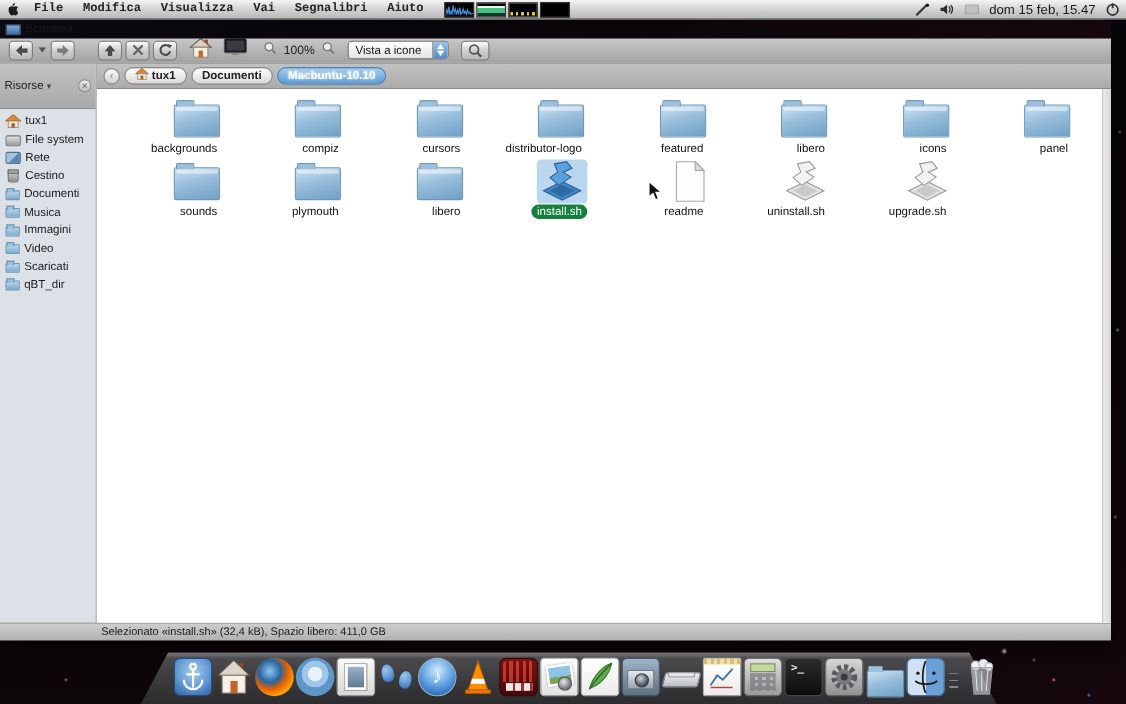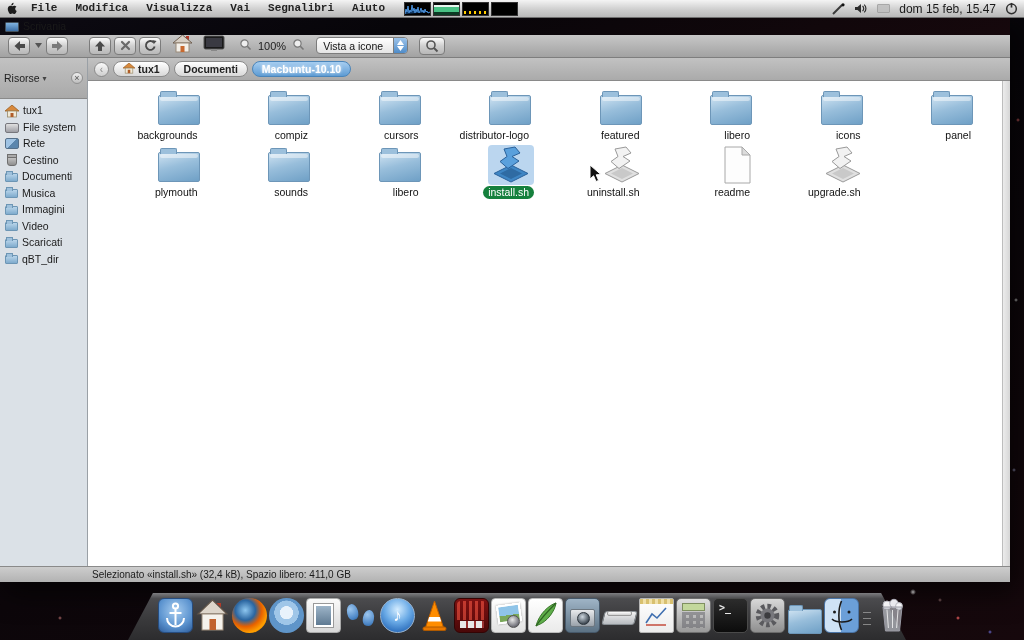--- a/index.html
+++ b/index.html
@@ -533,29 +533,29 @@
 
               </div>
               <div class="fname">panel</div>
             </div>
 
             <div class="cell folder">
               <div class="icon-wrap">
                 <div class="fi fi-folder"></div>
 
               </div>
+              <div class="fname">sounds</div>
+            </div>
+
+            <div class="cell folder">
+              <div class="icon-wrap">
+                <div class="fi fi-folder"></div>
+
+              </div>
               <div class="fname">plymouth</div>
-            </div>
-
-            <div class="cell folder">
-              <div class="icon-wrap">
-                <div class="fi fi-folder"></div>
-
-              </div>
-              <div class="fname">sounds</div>
             </div>
 
 
             <div class="cell folder">
               <div class="icon-wrap">
                 <div class="fi fi-folder"></div>
 
               </div>
               <div class="fname">libero</div>
             </div>
@@ -566,42 +566,42 @@
                 <svg class="fi fi-scriptblue" width="40" height="38" viewBox="0 0 40 38">
                   <polygon points="20,19 37,27.5 20,36 3,27.5" fill="#3f86c4" stroke="#2a619a"></polygon>
                   <polygon points="20,22 31,27.5 20,33 9,27.5" fill="#2f6ba3"></polygon>
                   <path d="M13 3 L24 1 L29 7 L21 10.5 L28 15 L17 22.5 L9 15.5 L16 10.5 Z" fill="#5aa0dc" stroke="#2a619a"></path>
                 </svg>
 
               </div>
               <div class="fname">install.sh</div>
             </div>
 
+            <div class="cell document">
+              <div class="icon-wrap">
+
+                <svg class="fi fi-document" width="30" height="38" viewBox="0 0 30 38">
+                  <path d="M3 1 h17 l8 8 v28 H3 z" fill="#fdfdfd" stroke="#a8a8a8"></path>
+                  <path d="M20 1 l8 8 h-8 z" fill="#dcdcdc" stroke="#a8a8a8"></path>
+                </svg>
+              </div>
+              <div class="fname">readme</div>
+            </div>
+
             <div class="cell script">
               <div class="icon-wrap">
 
                 <svg class="fi fi-script" width="40" height="38" viewBox="0 0 40 38">
                   <polygon points="20,19 37,27.5 20,36 3,27.5" fill="#e0e0e0" stroke="#9a9a9a"></polygon>
                   <polygon points="20,22 31,27.5 20,33 9,27.5" fill="#c9c9c9"></polygon>
                   <path d="M13 3 L24 1 L29 7 L21 10.5 L28 15 L17 22.5 L9 15.5 L16 10.5 Z" fill="#f2f2f2" stroke="#999"></path>
                 </svg>
 
               </div>
               <div class="fname">uninstall.sh</div>
-            </div>
-
-            <div class="cell document">
-              <div class="icon-wrap">
-
-                <svg class="fi fi-document" width="30" height="38" viewBox="0 0 30 38">
-                  <path d="M3 1 h17 l8 8 v28 H3 z" fill="#fdfdfd" stroke="#a8a8a8"></path>
-                  <path d="M20 1 l8 8 h-8 z" fill="#dcdcdc" stroke="#a8a8a8"></path>
-                </svg>
-              </div>
-              <div class="fname">readme</div>
             </div>
 
             <div class="cell script">
               <div class="icon-wrap">
 
                 <svg class="fi fi-script" width="40" height="38" viewBox="0 0 40 38">
                   <polygon points="20,19 37,27.5 20,36 3,27.5" fill="#e0e0e0" stroke="#9a9a9a"></polygon>
                   <polygon points="20,22 31,27.5 20,33 9,27.5" fill="#c9c9c9"></polygon>
                   <path d="M13 3 L24 1 L29 7 L21 10.5 L28 15 L17 22.5 L9 15.5 L16 10.5 Z" fill="#f2f2f2" stroke="#999"></path>
                 </svg>

